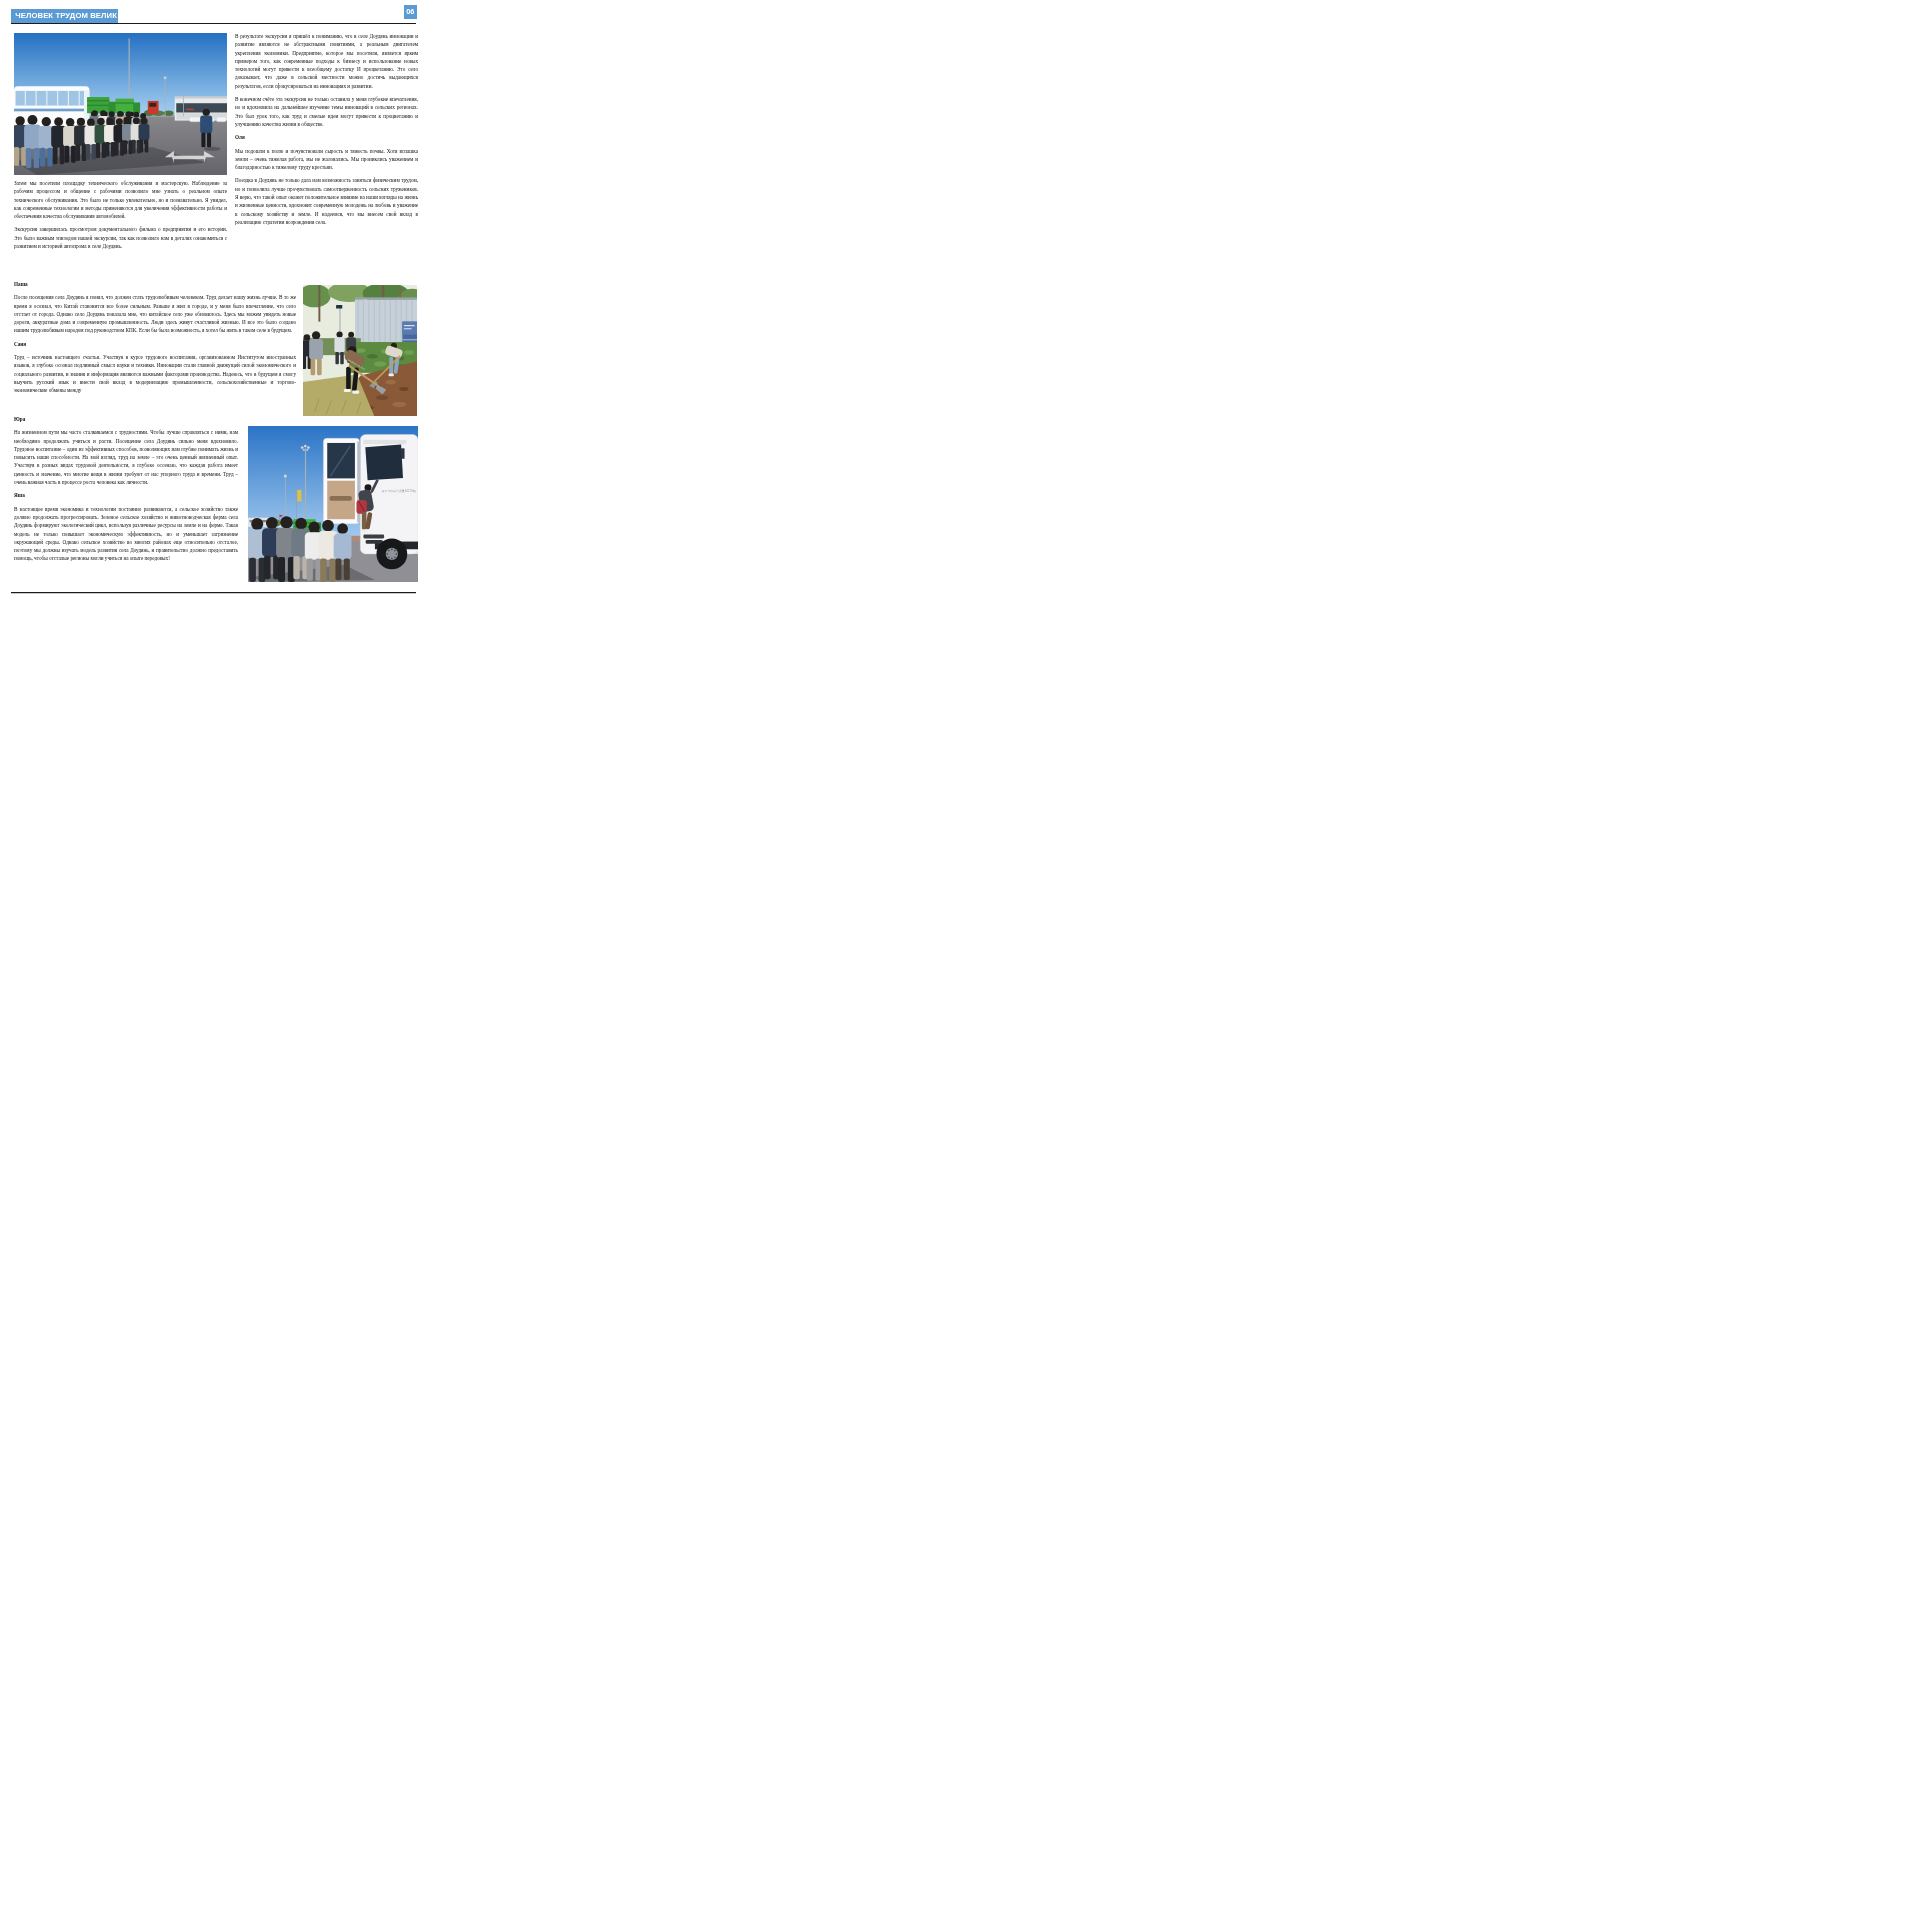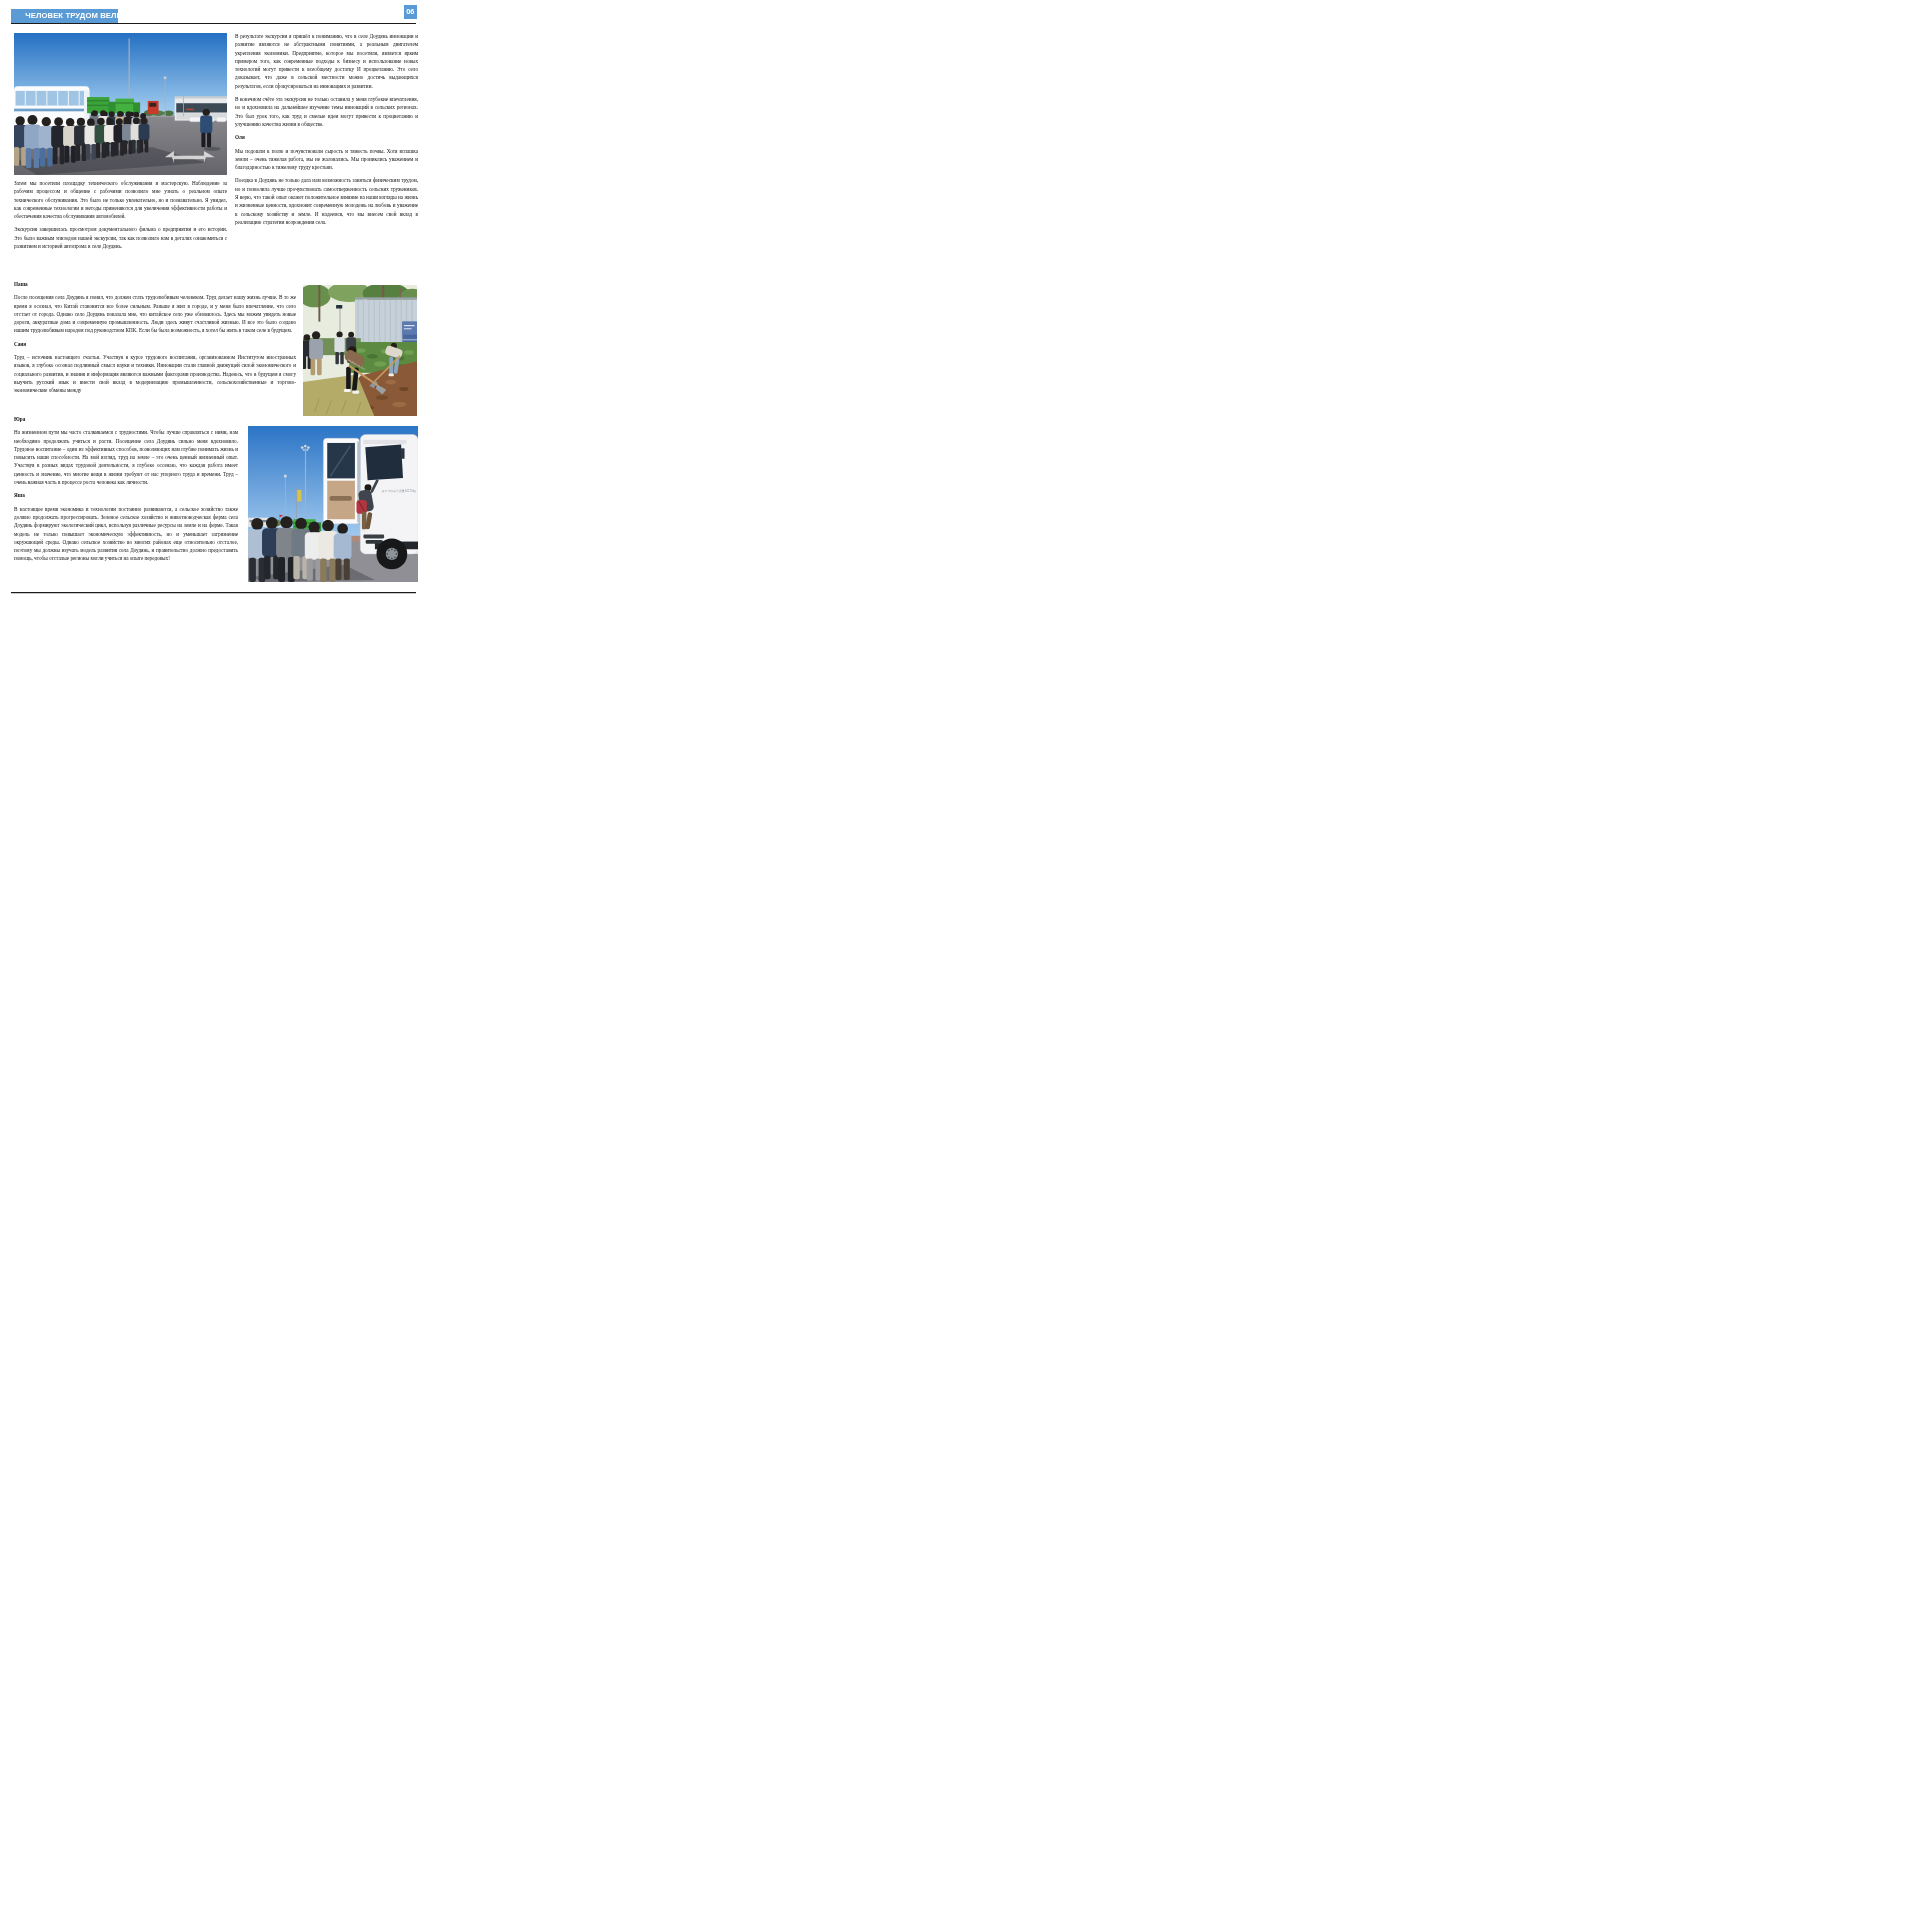--- a/index.html
+++ b/index.html
@@ -4,21 +4,21 @@
 <style>
   html,body{margin:0;padding:0;background:#ffffff;}
   .page{
     position:relative; width:431px; height:610px; background:#fff;
     font-family:"Liberation Serif","DejaVu Serif",serif; color:#111; overflow:hidden;
   }
   
   .title-box{
     position:absolute; left:11.2px; top:8.9px; width:107px; height:14.3px;
     background:#5b9bd5; color:#fff; font-family:"Liberation Sans","DejaVu Sans",sans-serif;
-    font-weight:bold; font-size:7.7px; line-height:14.6px; padding-left:14px; box-sizing:border-box;
+    font-weight:bold; font-size:7.7px; line-height:14.6px; padding-left:4px; box-sizing:border-box;
     letter-spacing:0.1px; white-space:nowrap;
   }
   .pagenum-box{
     position:absolute; left:404px; top:5px; width:12.7px; height:13.5px;
     background:#5b9bd5; color:#fff; font-family:Liberation Sans, sans-serif;
     font-weight:bold; font-size:7.3px; display:flex; align-items:center; justify-content:center;
   }
   .header-rule{position:absolute; left:11.2px; top:23px; width:405px; height:1.2px; background:#1d1a1a;}
   .footer-rule{position:absolute; left:11.2px; top:592px; width:405px; height:1.2px; background:#1d1a1a; border-bottom:0.4px solid #c9c9c9;}
   

